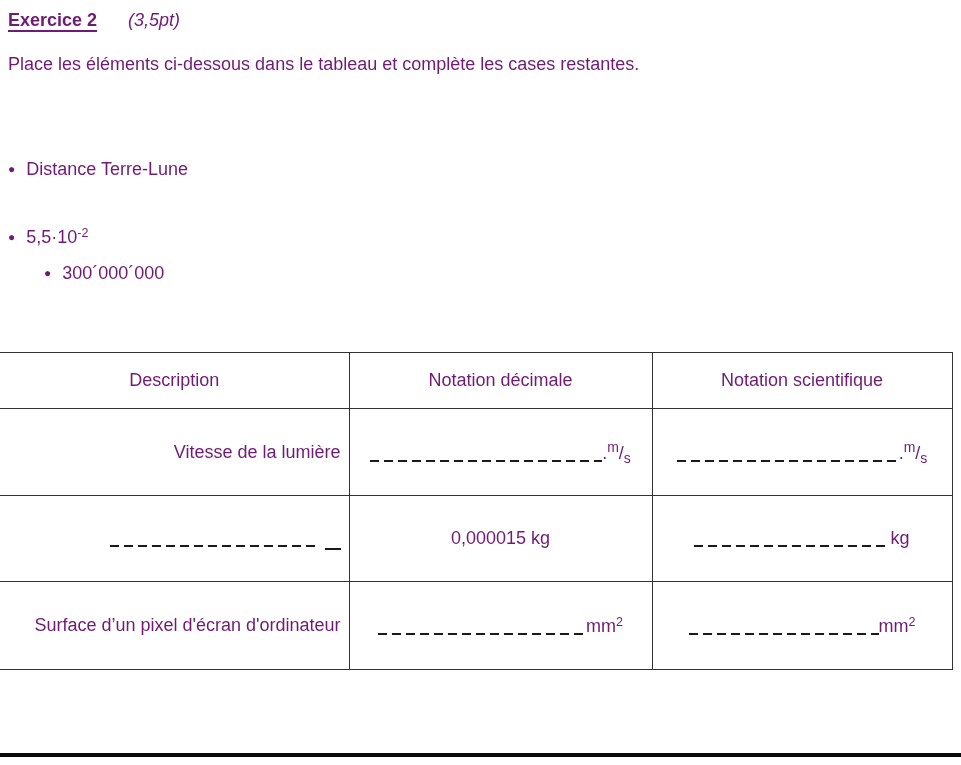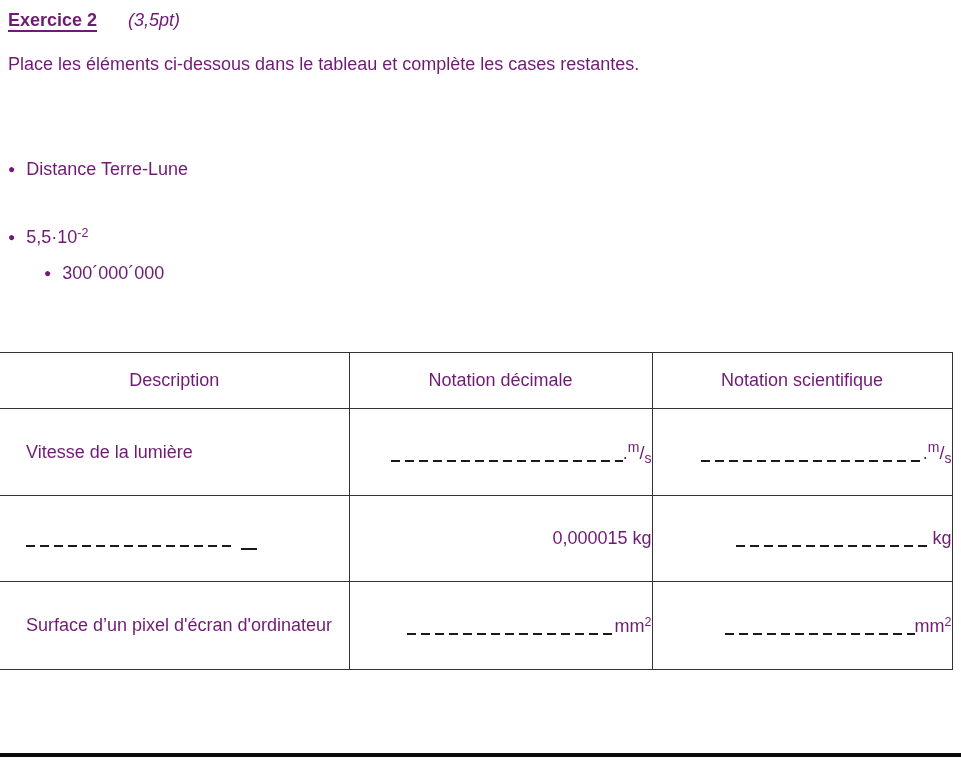--- a/index.html
+++ b/index.html
@@ -38,22 +38,22 @@
     table-layout: fixed;
     font-size: 18px;
   }
   table.main th, table.main td {
     border: 1.5px solid #333;
     border-left: none;
     font-weight: normal;
     vertical-align: middle;
   }
   table.main th { height: 56px; text-align: center; }
-  table.main td.c-desc { text-align: left; padding-left: 26px; padding-right: 8px; line-height: 25px; }
-  table.main td.c-mid, table.main td.c-sci { text-align: right; }
+  table.main td.c-desc { text-align: right; padding-left: 2px; padding-right: 8px; line-height: 25px; }
+  table.main td.c-mid, table.main td.c-sci { text-align: center; }
   table.main tr.r1 td { height: 87px; }
   table.main tr.r2 td { height: 86px; }
   table.main tr.r3 td { height: 88px; }
   table.main tr.r4 td { height: 88px; border-bottom: none; }
 
   .dash-line {
     display: inline-block;
     height: 2px;
     background: repeating-linear-gradient(90deg, #1a1a1a 0, #1a1a1a 9px, transparent 9px, transparent 14px);
     vertical-align: -3px;

